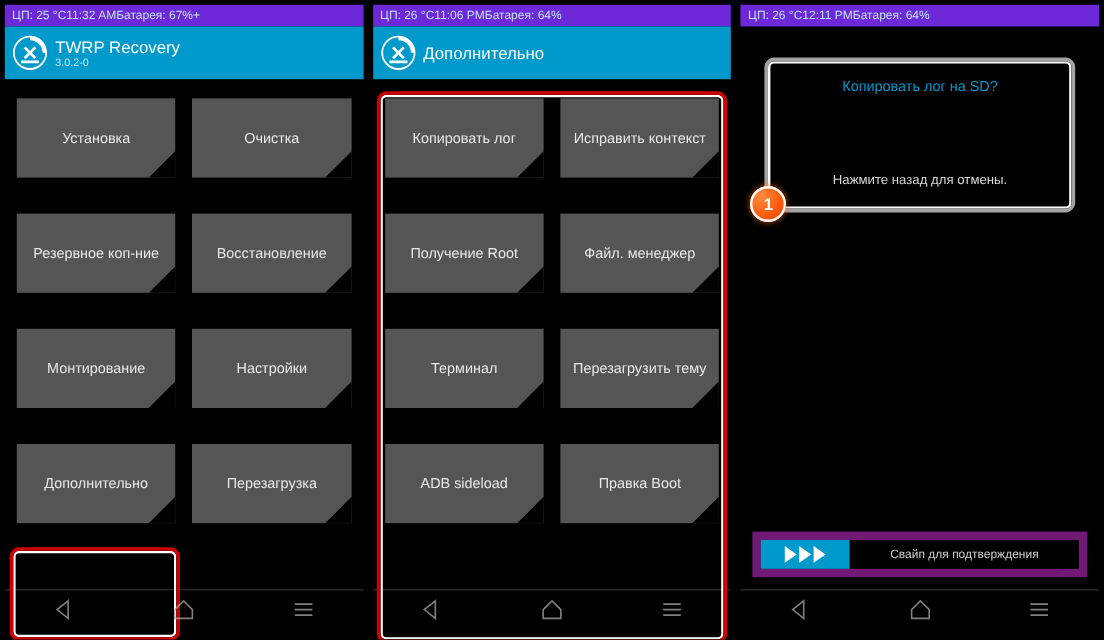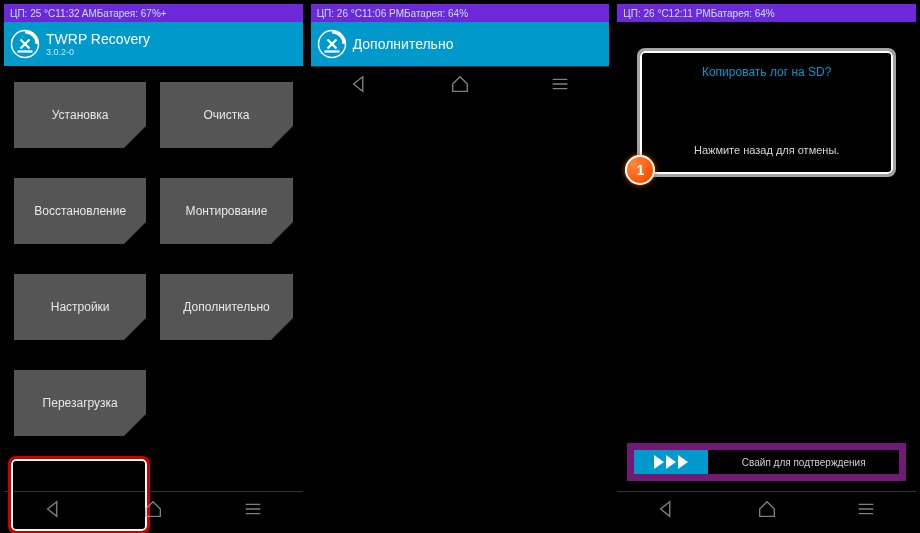--- a/index.html
+++ b/index.html
@@ -192,20 +192,21 @@
     </div>
     <div class="header-text">
       <span class="header-title">TWRP Recovery</span>
       <span class="header-sub">3.0.2-0</span>
     </div>
   </div>
   <div class="content">
     <div class="grid">
       <div class="tile">Установка</div>
       <div class="tile">Очистка</div>
+      <div class="tile">Резервное коп-ние</div>
       <div class="tile">Восстановление</div>
       <div class="tile">Монтирование</div>
       <div class="tile">Настройки</div>
       <div class="tile">Дополнительно</div>
       <div class="tile">Перезагрузка</div>
     </div>
     <div class="highlight-box" style="left:4px; top:390px; width:142px; height:78px;"></div>
   </div>
   <div class="navbar">
     <span><svg viewBox="0 0 24 24">
@@ -232,20 +233,33 @@
           <circle cx="20" cy="20" r="18" fill="none" stroke="#fff" stroke-width="2"></circle>
           <path d="M20 4 A16 16 0 0 1 36 20" fill="none" stroke="#fff" stroke-width="4"></path>
           <path d="M14 14 L26 26 M26 14 L14 26" stroke="#fff" stroke-width="3"></path>
           <path d="M10 30 L30 30" stroke="#fff" stroke-width="3"></path>
         </svg>
     </div>
     <div class="header-text">
       <span class="header-title">Дополнительно</span>
     </div>
   </div>
+  <div class="content">
+    <div class="grid">
+      <div class="tile">Копировать лог</div>
+      <div class="tile">Исправить контекст</div>
+      <div class="tile">Получение Root</div>
+      <div class="tile">Файл. менеджер</div>
+      <div class="tile">Терминал</div>
+      <div class="tile">Перезагрузить тему</div>
+      <div class="tile">ADB sideload</div>
+      <div class="tile">Правка Boot</div>
+    </div>
+    <div class="highlight-box" style="left:3px; top:10px; width:calc(100% - 6px); height:460px;"></div>
+  </div>
   <div class="navbar">
     <span><svg viewBox="0 0 24 24">
           <path d="M15 4 L5 12 L15 20 Z" fill="none" stroke="#aaa" stroke-width="1.5"></path>
         </svg></span>
     <span><svg viewBox="0 0 24 24">
           <path d="M4 12 L12 4 L20 12 L20 20 L4 20 Z" fill="none" stroke="#aaa" stroke-width="1.5"></path>
         </svg></span>
     <span><svg viewBox="0 0 24 24">
           <path d="M4 7h16M4 12h16M4 17h16" stroke="#aaa" stroke-width="1.5"></path>
         </svg></span>

